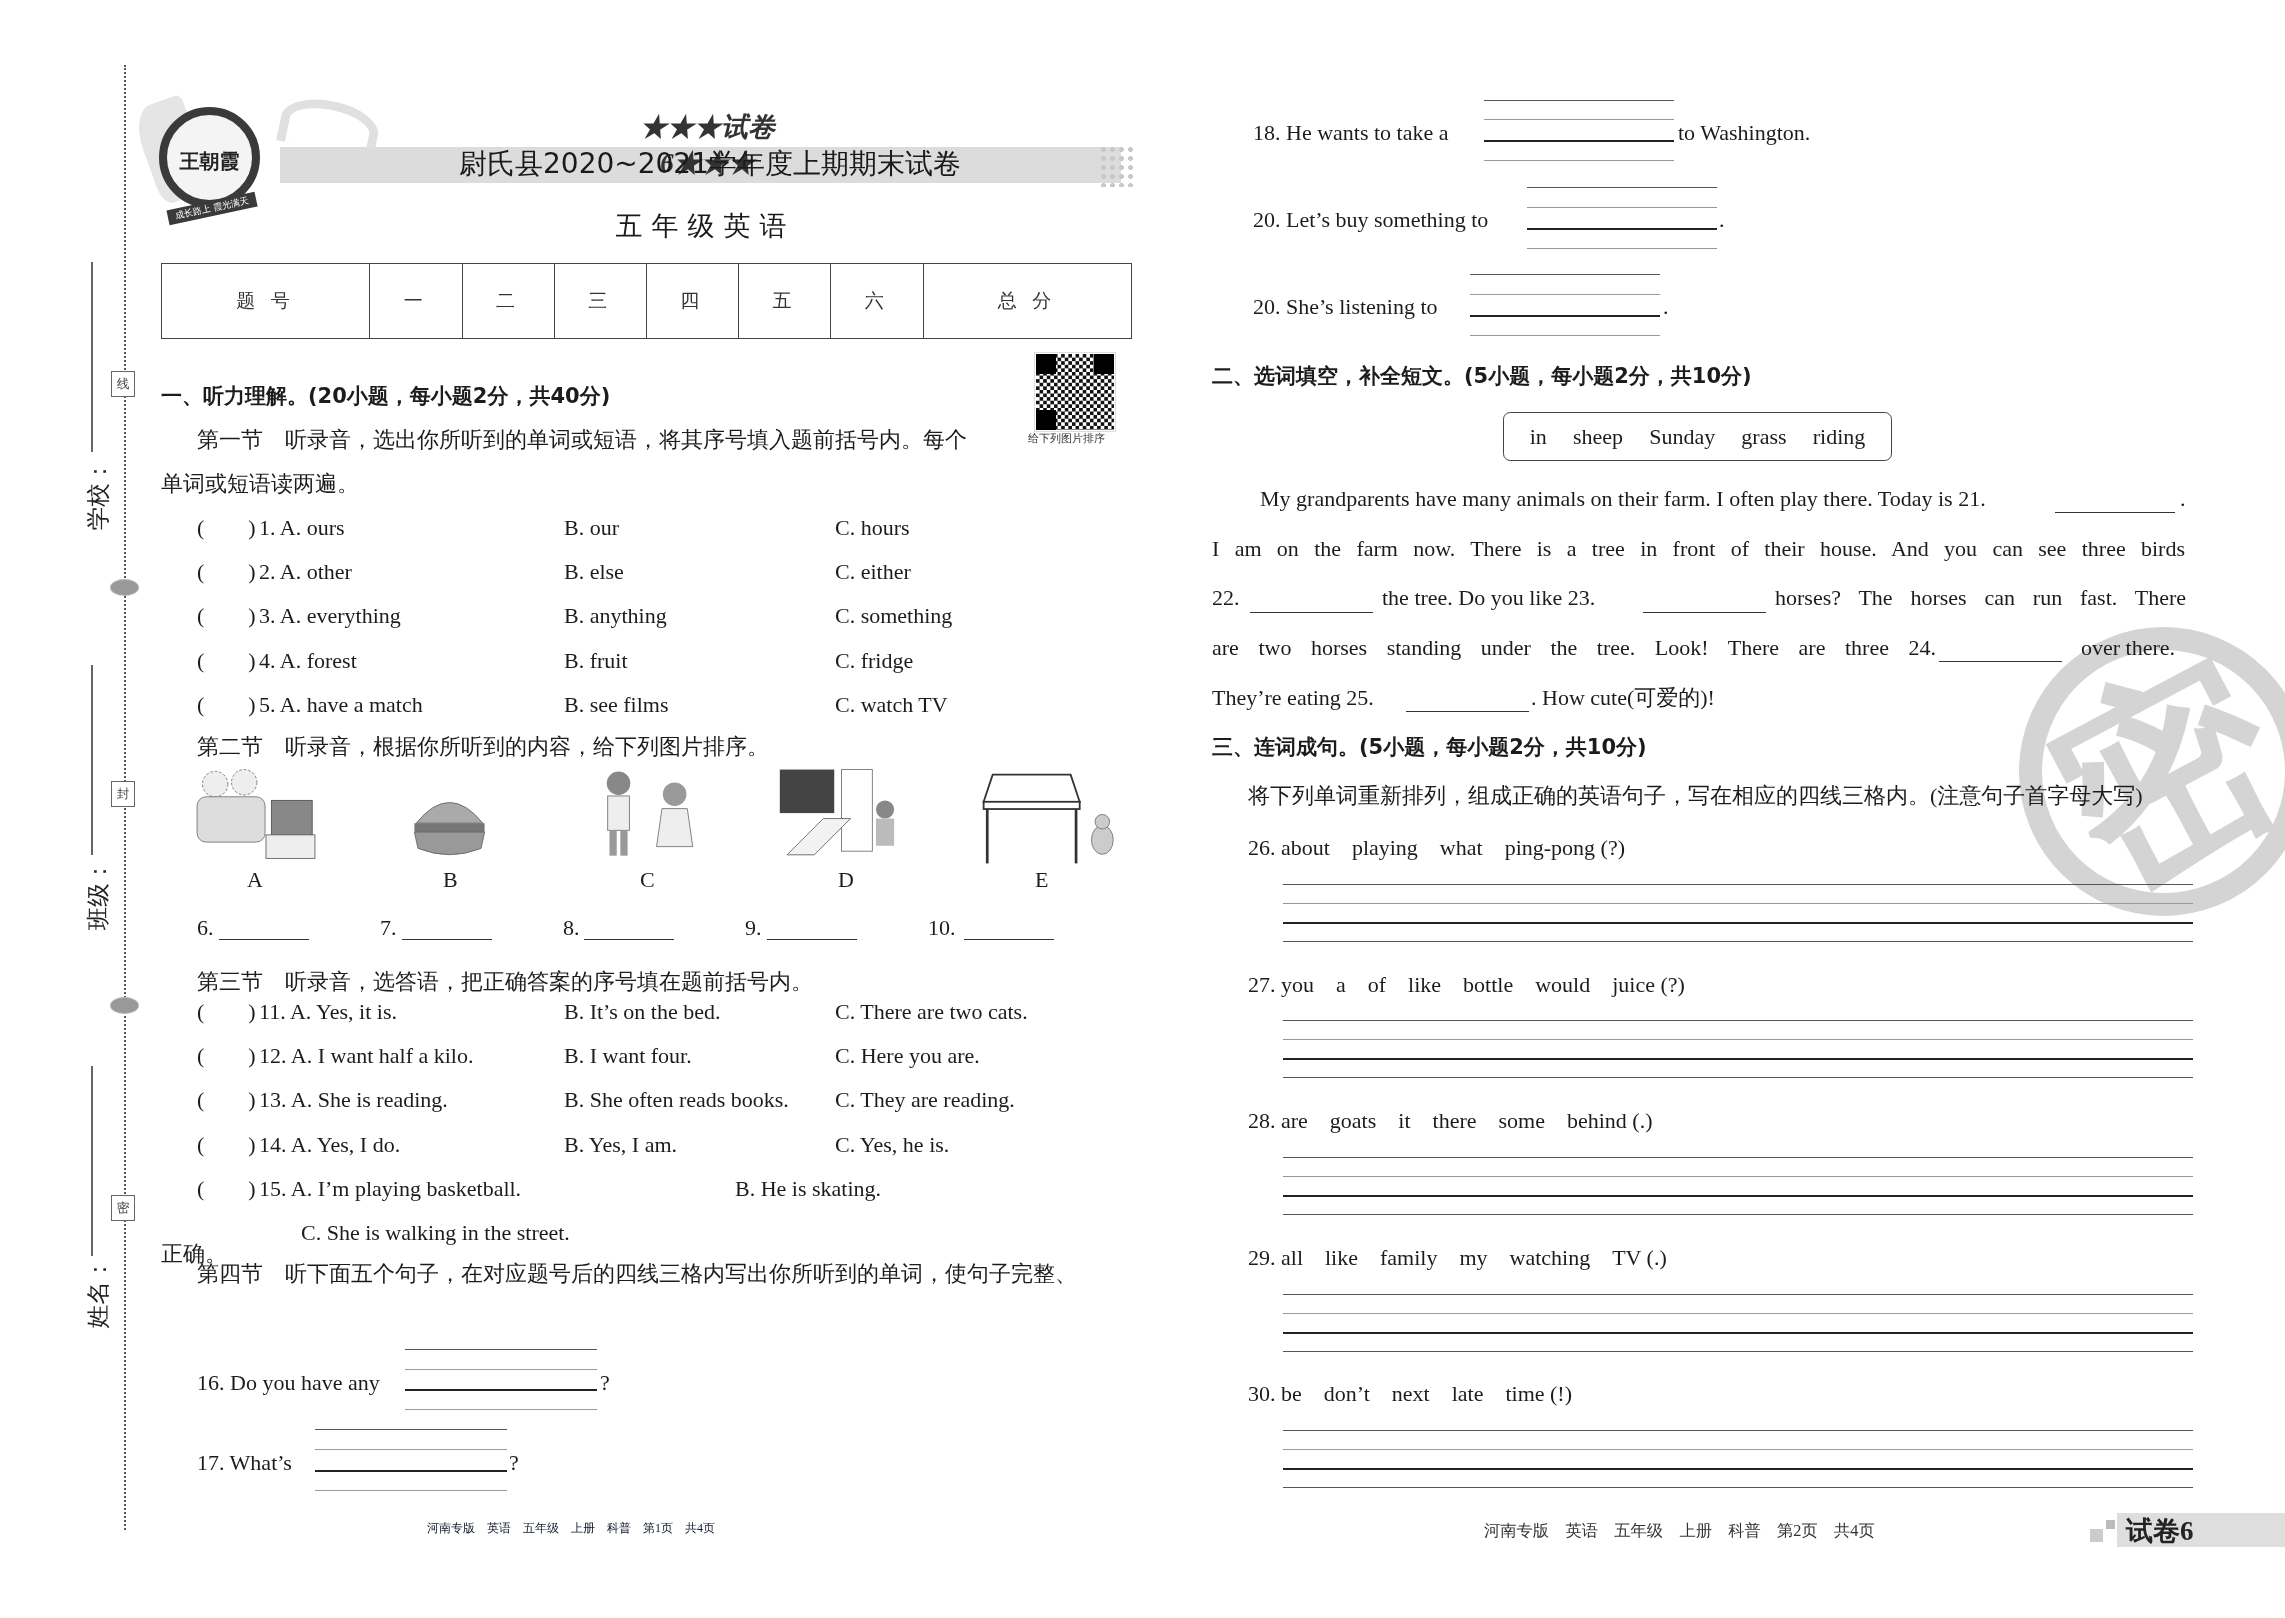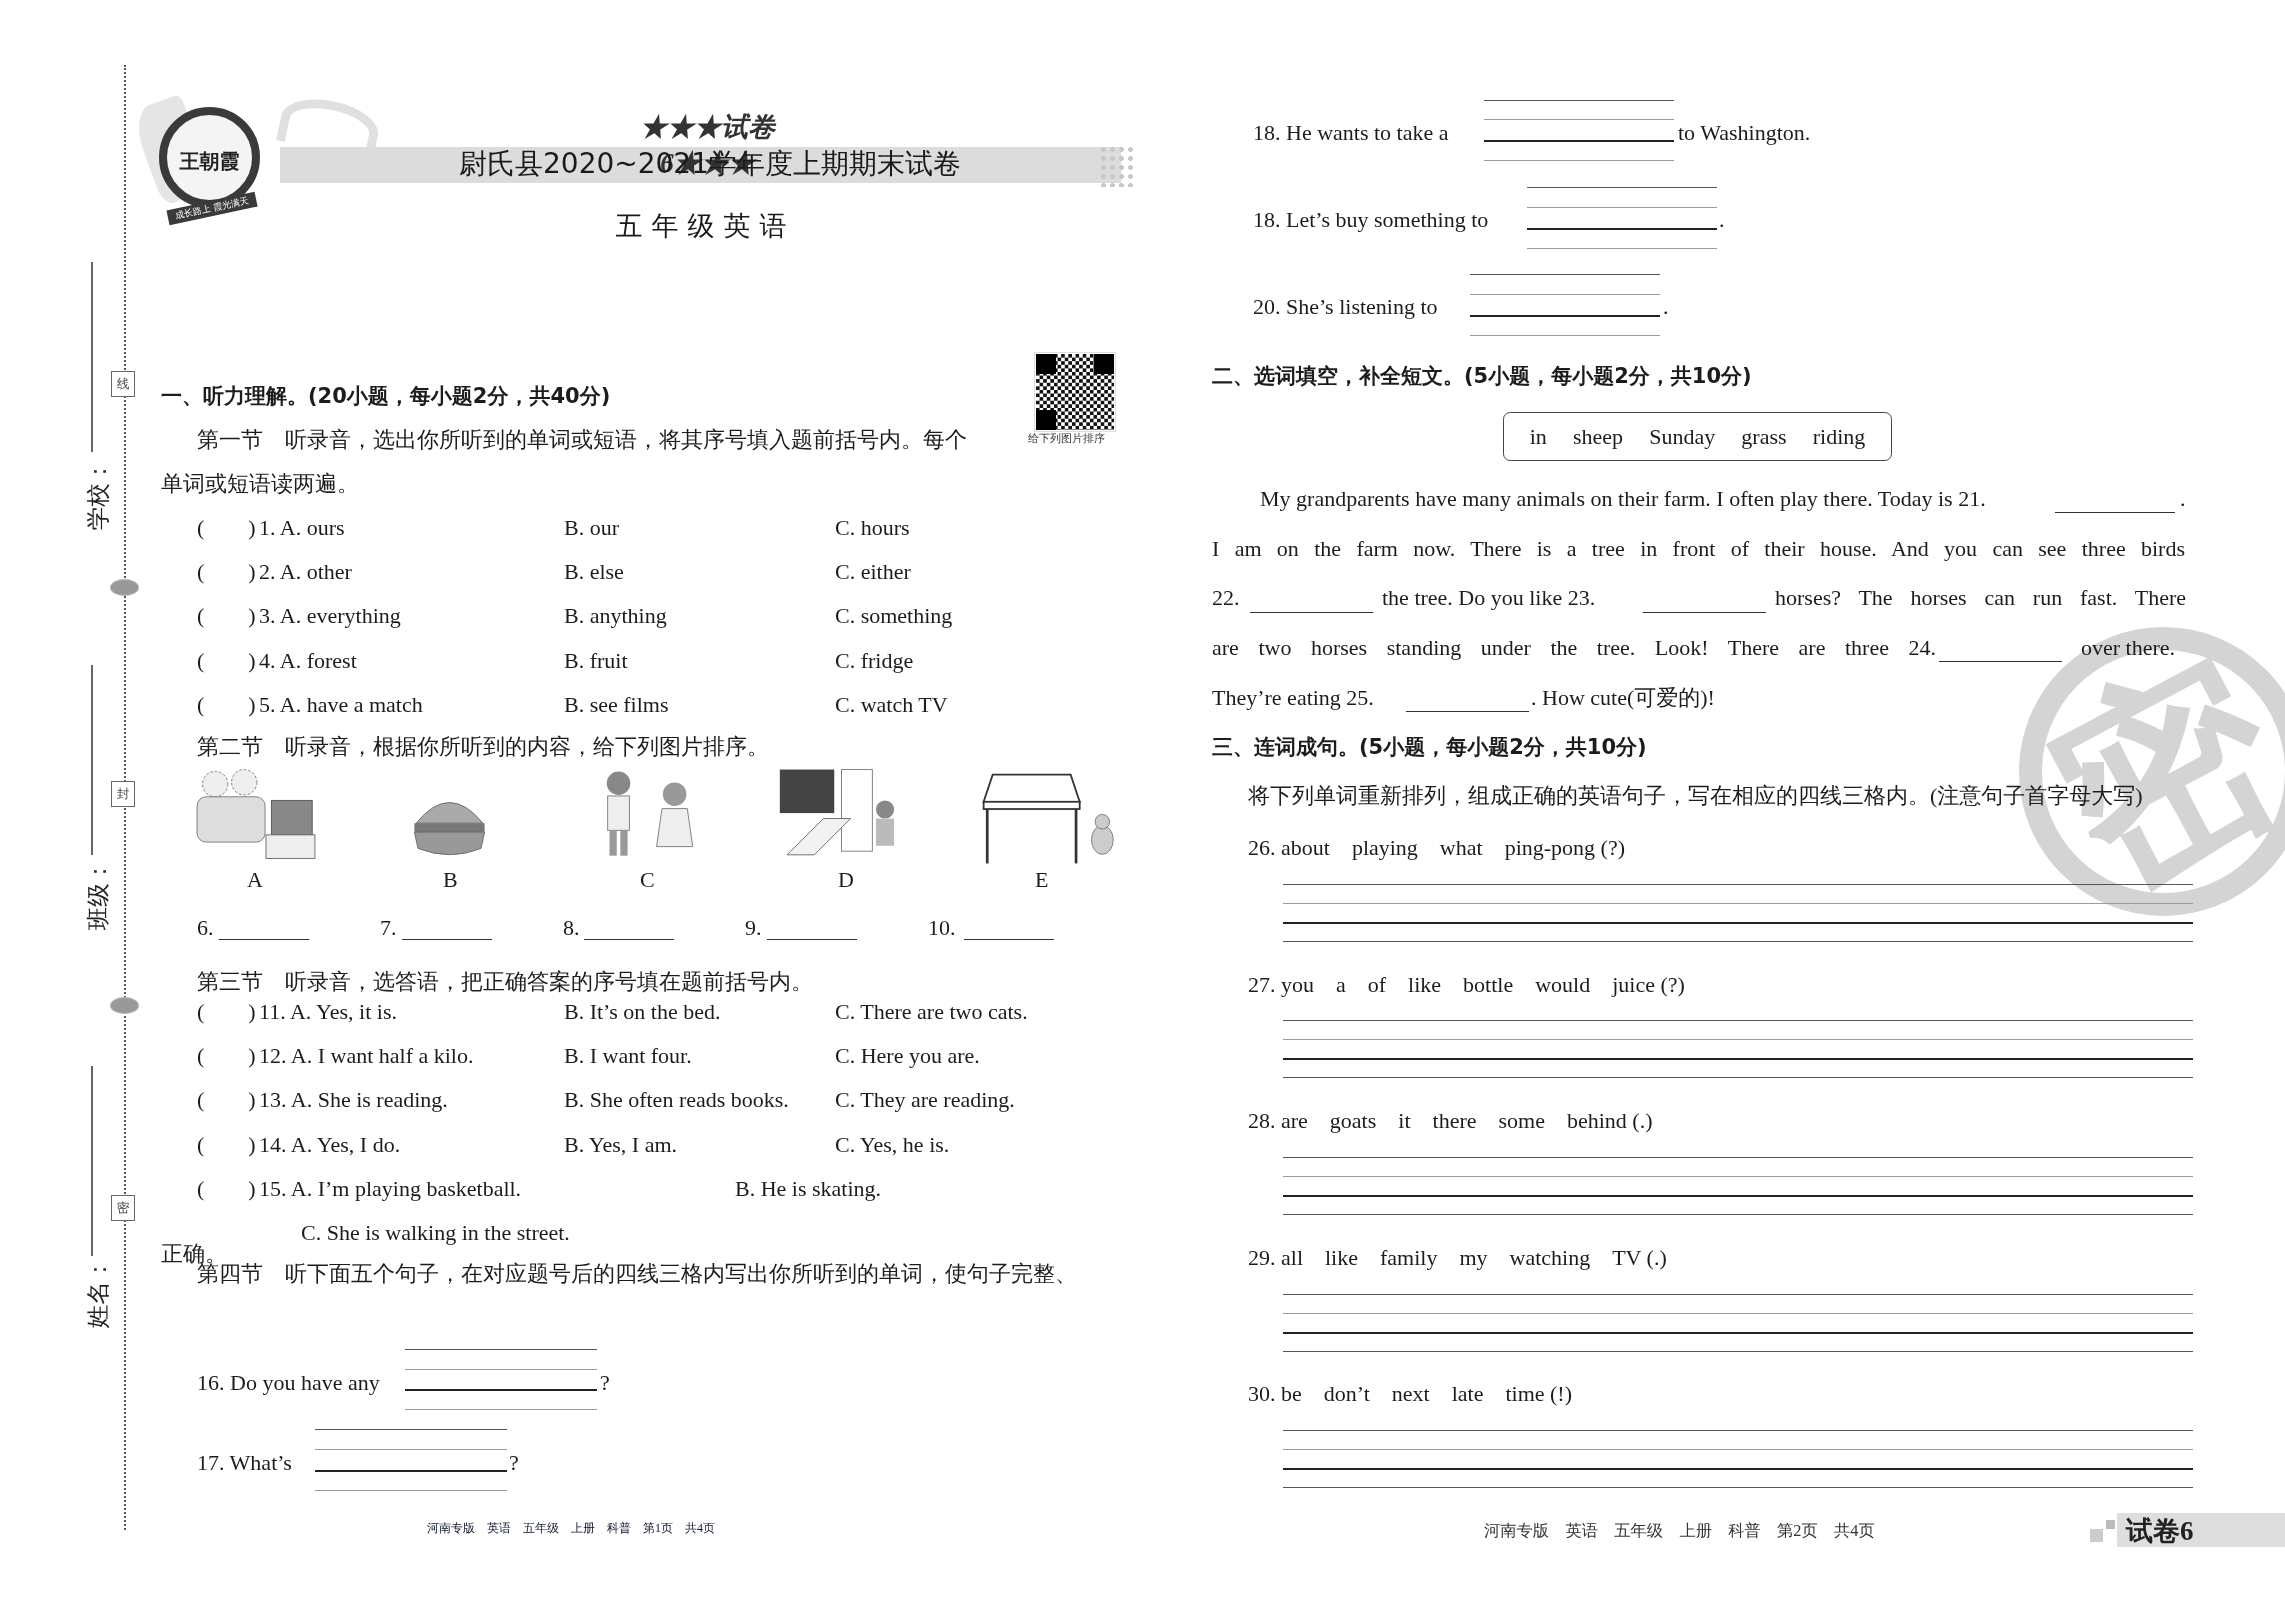--- a/index.html
+++ b/index.html
@@ -86,20 +86,30 @@
   <div class="logo-text serif">王朝霞</div>
 </div>
 <div class="logo-banner sans">成长路上 霞光满天</div>
 
 <div class="abs serif" style="left:608px;top:109px;width:199px;text-align:center;font-size:27px;font-weight:bold;font-style:italic;color:#333;">★★★试卷6★★★</div>
 <div class="abs sans" style="left:425px;top:145px;width:570px;text-align:center;font-size:28px;color:#1a1a1a;">尉氏县2020~2021学年度上期期末试卷</div>
 <div class="abs sans" style="left:579px;top:208px;width:253px;text-align:center;font-size:27px;letter-spacing:9px;color:#1a1a1a;">五年级英语</div>
 
 <table class="score serif">
   <tbody>
+      <tr>
+    <td>题 号</td>
+    <td>一</td>
+    <td>二</td>
+    <td>三</td>
+    <td>四</td>
+    <td>五</td>
+    <td>六</td>
+    <td>总 分</td>
+  </tr>
 </tbody>
   </table>
 
 <div class="qr"></div>
 <div class="abs serif" style="left:1028px;top:431px;font-size:11px;color:#333;">给下列图片排序</div>
 
 <div class="abs sans" style="left:161px;top:382px;font-size:21px;font-weight:bold;">一、听力理解。(20小题，每小题2分，共40分)</div>
 <div class="abs serif t" style="left:197px;top:426px;">第一节　听录音，选出你所听到的单词或短语，将其序号填入题前括号内。每个</div>
 <div class="abs serif t" style="left:161px;top:470px;">单词或短语读两遍。</div>
 
@@ -222,21 +232,21 @@
     <div class="guide g-gray" style="left:315px;top:1449px;width:192px;"></div>
     <div class="guide g-thick" style="left:315px;top:1470px;width:192px;"></div>
     <div class="guide g-gray" style="left:315px;top:1490px;width:192px;"></div>
     <div class="abs serif t" style="left:509px;top:1449px;">?</div>
     <div class="abs serif t" style="left:1253px;top:119px;">18. He wants to take a</div>
     <div class="guide g-thin" style="left:1484px;top:100px;width:190px;"></div>
     <div class="guide g-gray" style="left:1484px;top:119px;width:190px;"></div>
     <div class="guide g-thick" style="left:1484px;top:140px;width:190px;"></div>
     <div class="guide g-gray" style="left:1484px;top:160px;width:190px;"></div>
     <div class="abs serif t" style="left:1678px;top:119px;">to Washington.</div>
-    <div class="abs serif t" style="left:1253px;top:206px;">18. Let’s buy something to</div>
+    <div class="abs serif t" style="left:1253px;top:206px;">20. Let’s buy something to</div>
     <div class="guide g-thin" style="left:1527px;top:187px;width:190px;"></div>
     <div class="guide g-gray" style="left:1527px;top:207px;width:190px;"></div>
     <div class="guide g-thick" style="left:1527px;top:228px;width:190px;"></div>
     <div class="guide g-gray" style="left:1527px;top:248px;width:190px;"></div>
     <div class="abs serif t" style="left:1719px;top:206px;">.</div>
     <div class="abs serif t" style="left:1253px;top:293px;">20. She’s listening to</div>
     <div class="guide g-thin" style="left:1470px;top:274px;width:190px;"></div>
     <div class="guide g-gray" style="left:1470px;top:294px;width:190px;"></div>
     <div class="guide g-thick" style="left:1470px;top:315px;width:190px;"></div>
     <div class="guide g-gray" style="left:1470px;top:335px;width:190px;"></div>

